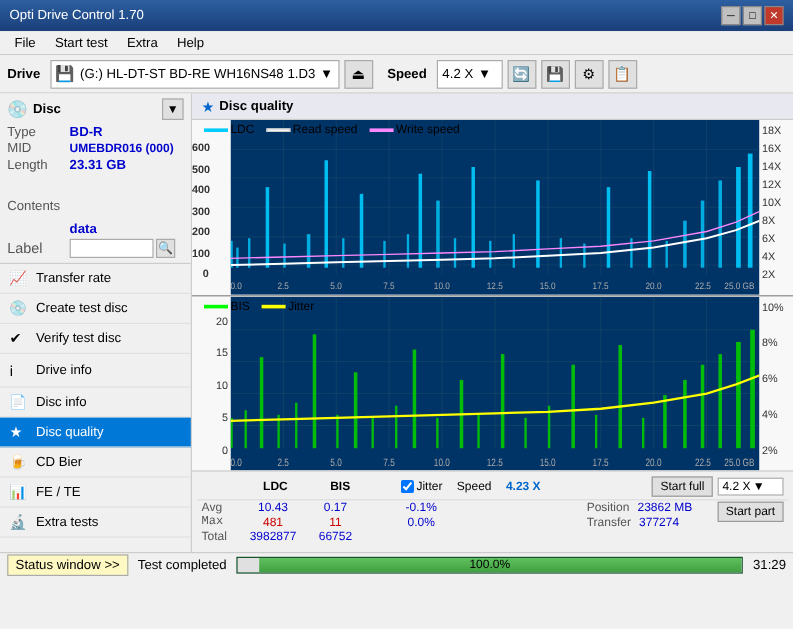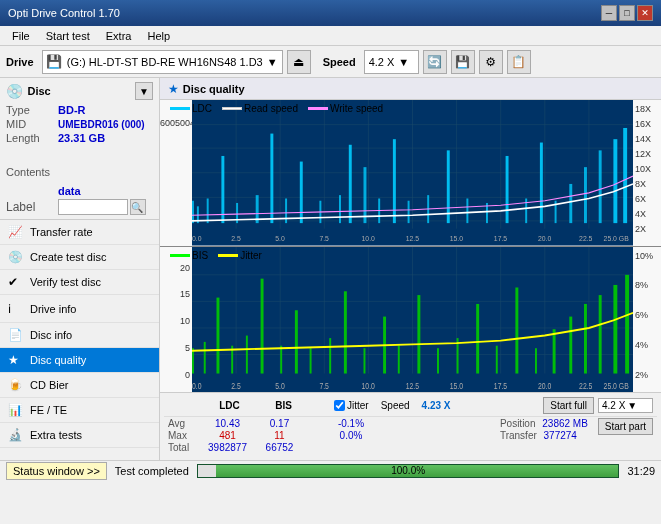--- a/index.html
+++ b/index.html
@@ -371,21 +371,21 @@
             <span>Read speed</span>
           </div>
           <div class="legend-item">
             <div class="legend-color" style="background:#ff88ff; height:3px; width:20px;"></div>
             <span>Write speed</span>
           </div>
         </div>
 
         <div style="display:flex; flex:1; overflow:hidden;">
 
-          <div class="chart-y-axis" style="width:32px; font-size:9px; display:flex; flex-direction:row; justify-content:space-between; padding:18px 18px 12px 0; text-align:right; color:#333;">
+          <div class="chart-y-axis" style="width:32px; font-size:9px; display:flex; flex-direction:column; justify-content:space-between; padding:18px 18px 12px 0; text-align:right; color:#333;font-weight:bold;">
             <span>600</span>
             <span>500</span>
             <span>400</span>
             <span>300</span>
             <span>200</span>
             <span>100</span>
             <span>0</span>
           </div>
 
           <div style="flex:1; position:relative; overflow:hidden;">
@@ -589,21 +589,21 @@
               <span>4.2 X</span>
               <span style="margin-left:2px;">▼</span>
             </div>
           </div>
         </div>
 
         <div style="display:flex; gap:2px; font-size:10px; padding:1px 4px; align-items:flex-start;">
 
           <div style="width:30px; display:flex; flex-direction:column; gap:1px;">
             <div style="color:#555;">Avg</div>
-            <div style="color:#555;">Max</div>
+            <div style="color:#555;font-family:Liberation Mono, monospace;">Max</div>
             <div style="color:#555;">Total</div>
           </div>
 
           <div style="width:55px; display:flex; flex-direction:column; gap:1px; text-align:center;">
             <div style="color:#0000cc;">10.43</div>
             <div style="color:#cc0000;">481</div>
             <div style="color:#0000cc;">3982877</div>
           </div>
 
           <div style="width:45px; display:flex; flex-direction:column; gap:1px; text-align:center;">
@@ -624,21 +624,21 @@
             <div>
               <span style="color:#555;">Position</span>
               <span style="color:#0000cc; margin-left:4px;">23862 MB</span>
             </div>
             <div>
               <span style="color:#555;">Transfer</span>
               <span style="color:#0000cc; margin-left:4px;">377274</span>
             </div>
           </div>
 
-          <div style="display:flex; flex-direction:column; justify-content:center; margin-left:8px;">
+          <div style="display:flex; flex-direction:column; justify-content:center; margin-left:19px;">
             <button class="start-part-btn">Start part</button>
           </div>
         </div>
       </div>
 
     </div>
 
   </div>
 
 </div>

